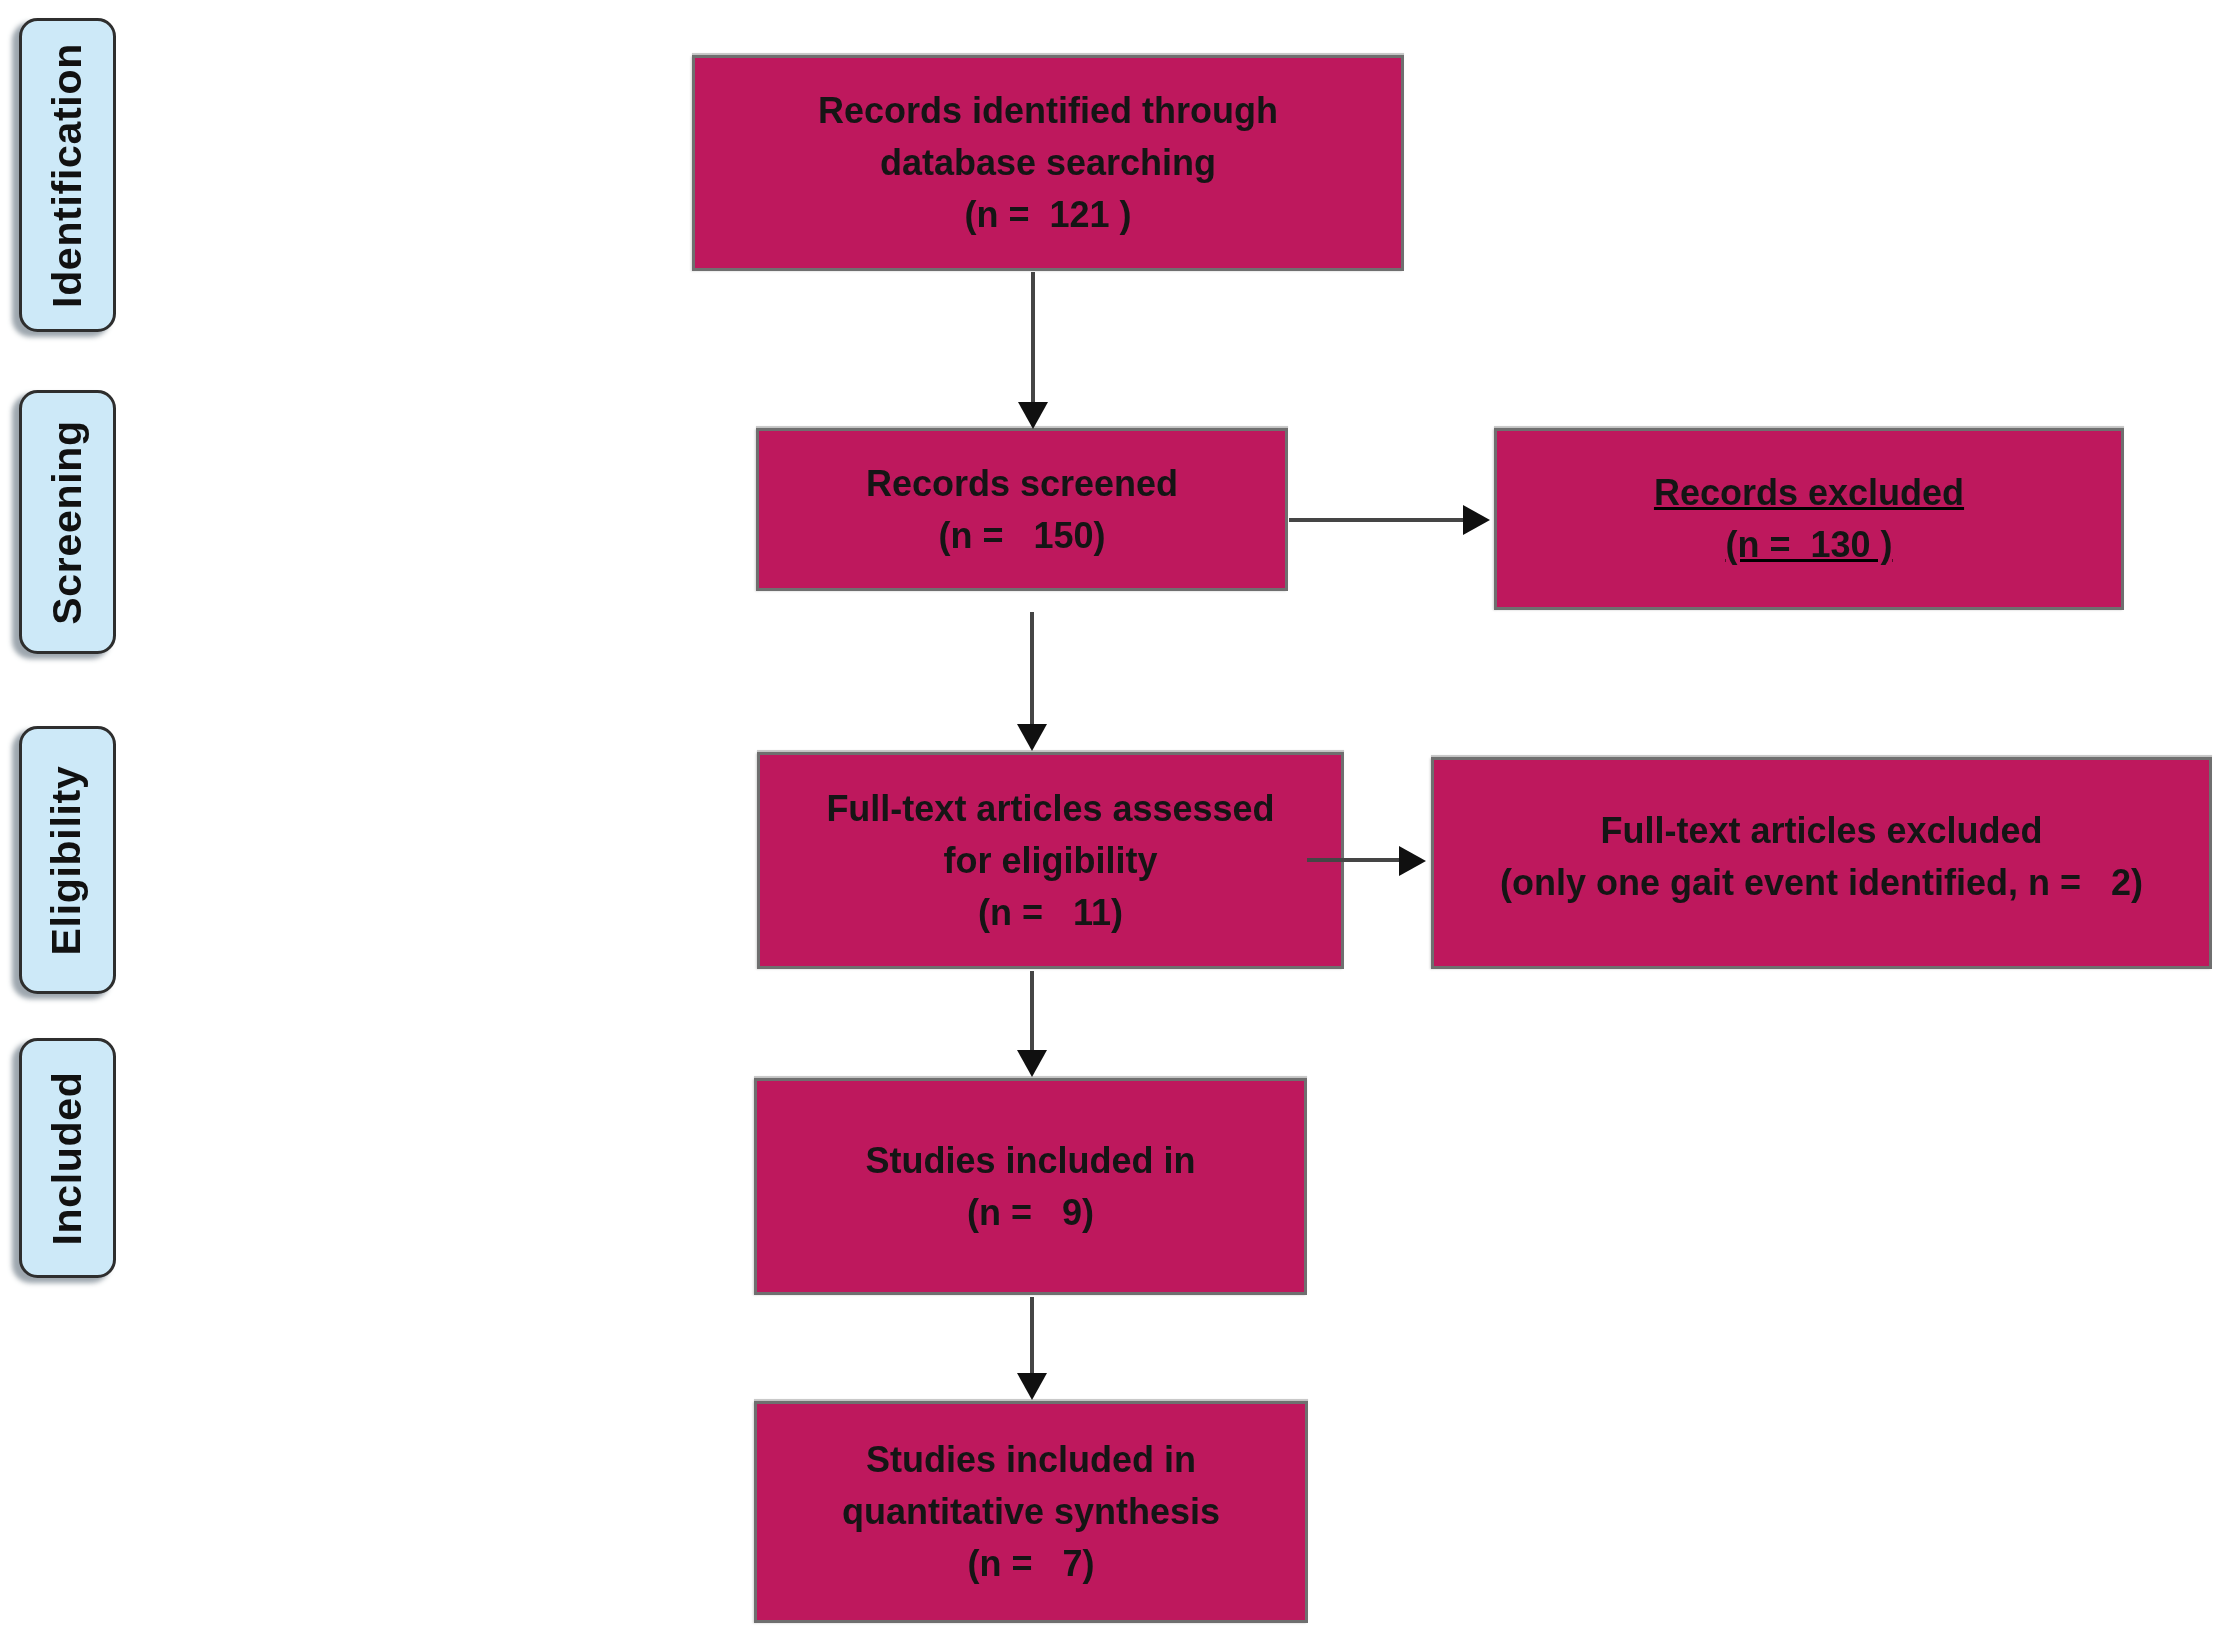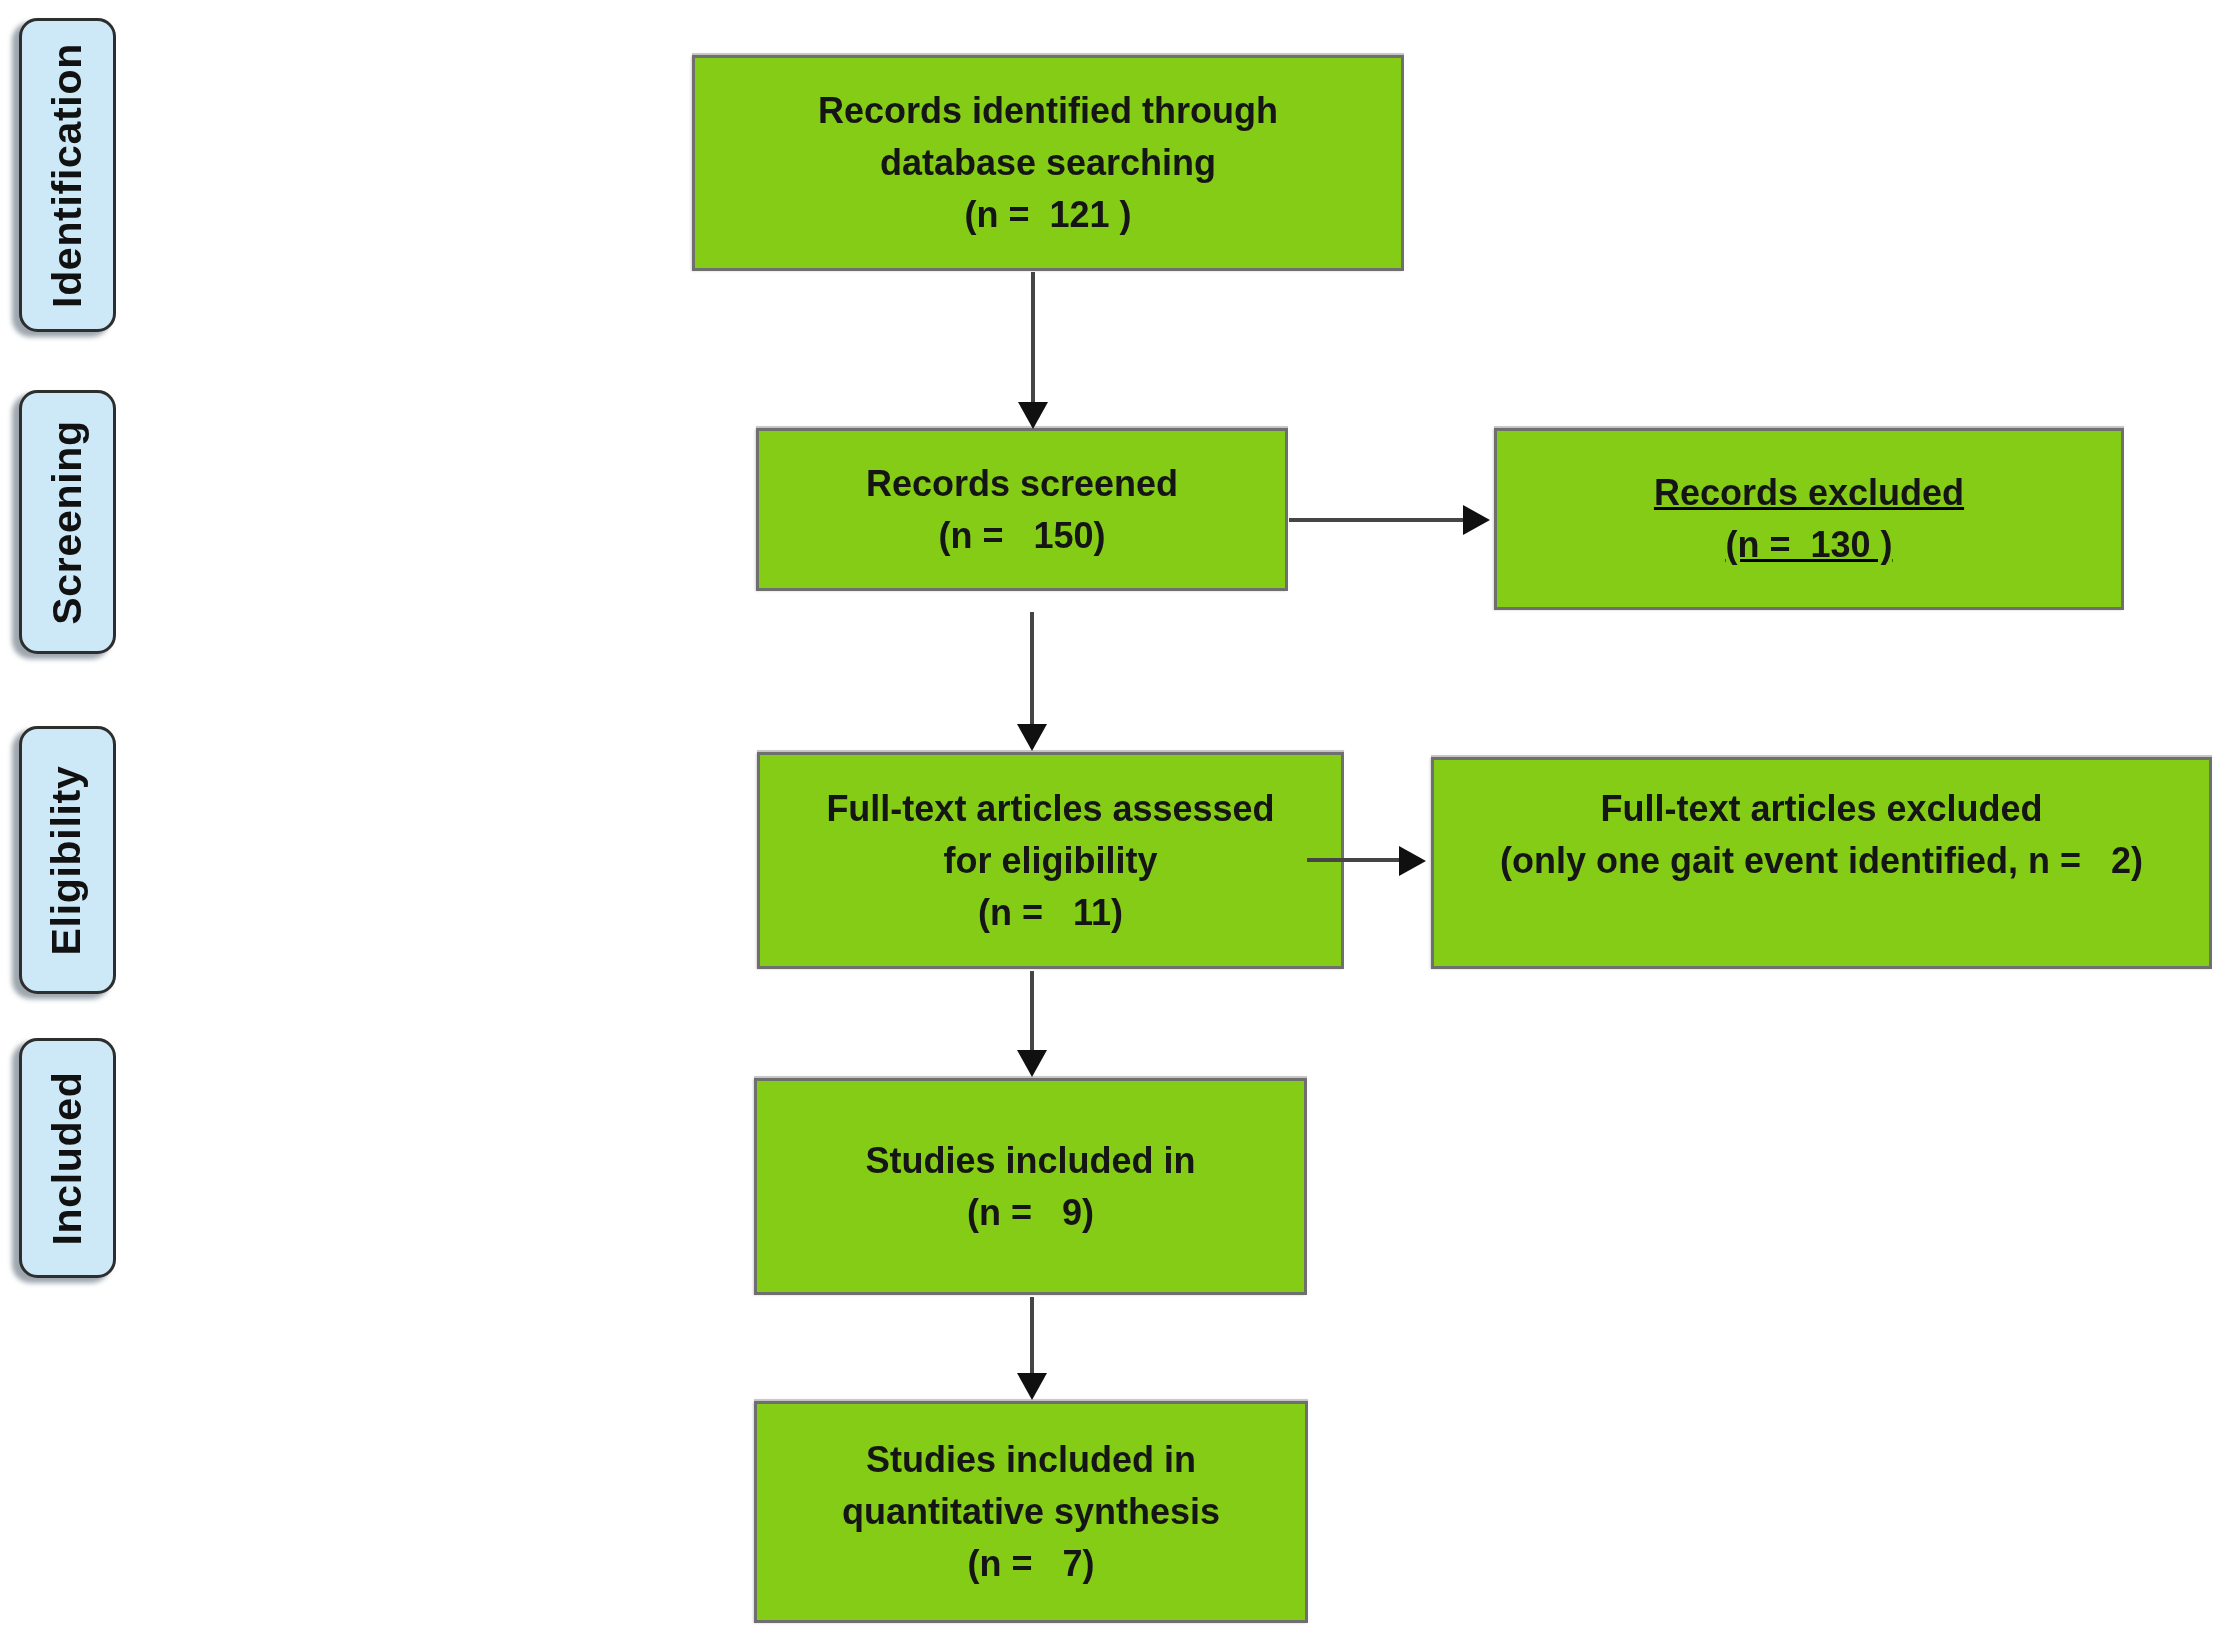--- a/index.html
+++ b/index.html
@@ -35,21 +35,21 @@
     white-space: nowrap;
     font-size: 41px;
     font-weight: 700;
     color: #111111;
     letter-spacing: 0.7px;
   }
 
   
   .fbox {
     position: absolute;
-    background: #84cc16;
+    background: #be185d;
     border: 3.6px solid #6f6f6f;
     box-shadow: 0 -2.1px 0.7px rgba(120,120,120,0.45), -1.4px 1.4px 2.1px rgba(120,120,120,0.35);
     display: flex;
     flex-direction: column;
     align-items: center;
     justify-content: center;
     box-sizing: border-box;
     text-align: center;
   }
   .fbox .line {
@@ -119,21 +119,21 @@
     <div class="line">Records excluded</div>
     <div class="line">(n =  130 )</div>
   </div>
 
   <div class="fbox" style="left:757px; top:752px; width:587px; height:217px;">
     <div class="line">Full-text articles assessed</div>
     <div class="line">for eligibility</div>
     <div class="line">(n =   11)</div>
   </div>
 
-  <div class="fbox" style="left:1431px; top:757px; width:781px; height:212px; justify-content:flex-start; padding-top:23px;">
+  <div class="fbox" style="left:1431px; top:757px; width:781px; height:212px; justify-content:flex-start; padding-top:45px;">
     <div class="line">Full-text articles excluded</div>
     <div class="line">(only one gait event identified, n =   2)</div>
   </div>
 
   <div class="fbox" style="left:754px; top:1078px; width:553px; height:217px;">
     <div class="line">Studies included in</div>
     <div class="line">(n =   9)</div>
   </div>
 
   <div class="fbox" style="left:754px; top:1401px; width:554px; height:222px;">

